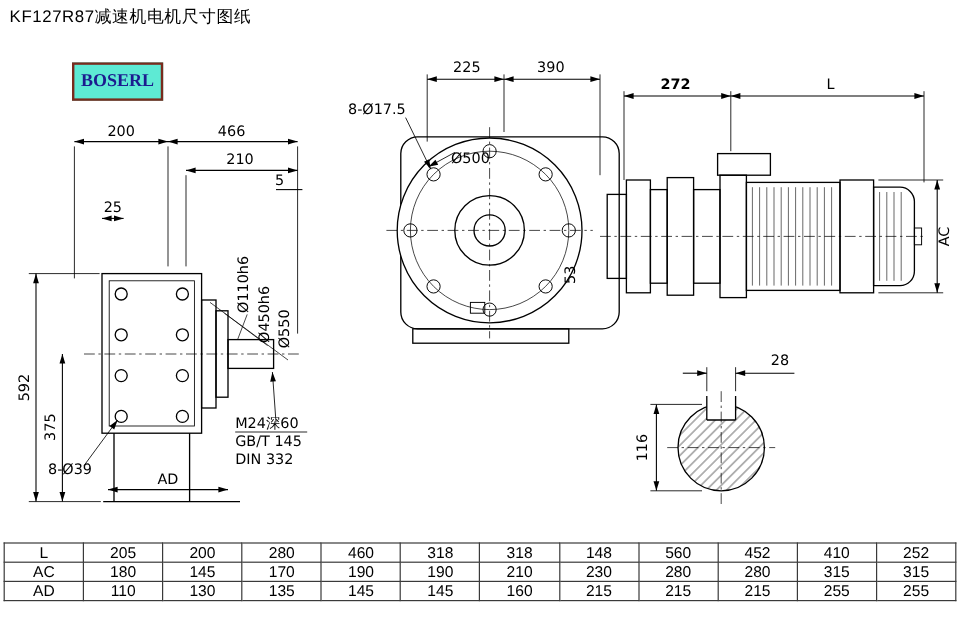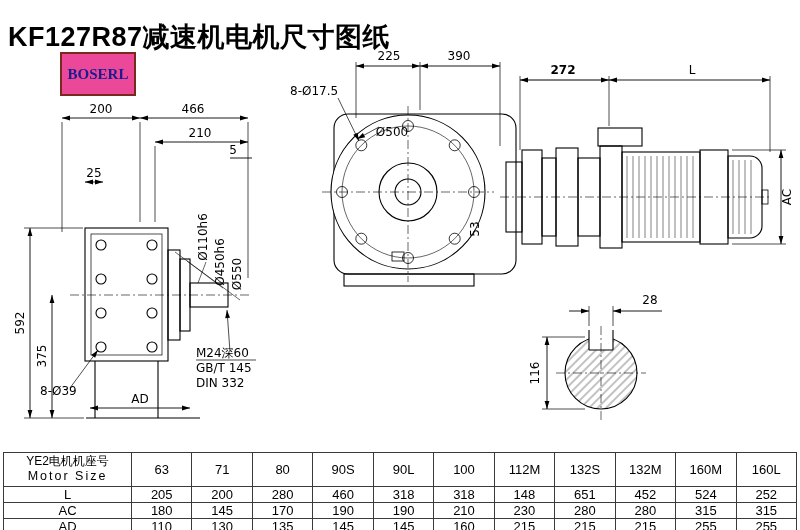--- a/index.html
+++ b/index.html
@@ -1,21 +1,21 @@
 <!DOCTYPE html>
 <html><head>
 <meta charset="utf-8">
 <style>
   *{margin:0;padding:0;box-sizing:border-box}
   html,body{width:800px;height:530px;background:#fff;overflow:hidden;
     font-family:"Liberation Sans",sans-serif;color:#000;position:relative}
-  .title{position:absolute;left:8px;top:19px;font-size:27px;font-weight:bold;letter-spacing:.5px}
-  .logo{position:absolute;left:60px;top:52px;width:76px;height:44px;border:2px solid #7a2a1d;
+  .title{position:absolute;left:8px;top:5px;font-size:14px;font-weight:normal;letter-spacing:.5px}
+  .logo{position:absolute;left:60px;top:52px;width:76px;height:32px;border:2px solid #7a2a1d;
     color:#1c1c8f;display:flex;align-items:center;justify-content:center;
-    font-family:"Liberation Serif",serif;font-weight:bold;font-size:15px;background:#ec4899}
+    font-family:"Liberation Serif",serif;font-weight:bold;font-size:15px;background:#5eead4}
   svg.drawing{position:absolute;left:0;top:0}
   svg text{font-family:"DejaVu Sans",sans-serif;font-size:12px;fill:#000;stroke:none}
   table.dim-table{position:absolute;left:3px;top:452px;width:794px;border-collapse:collapse;
     table-layout:fixed;font-size:13px}
   .dim-table td{border:1px solid #3a3a3a;text-align:center;vertical-align:middle;
     padding:0 1px;height:15px;overflow:hidden;white-space:nowrap}
   .dim-table tr.hdr td{height:34px}
   .dim-table td.label-cell{width:128px;font-size:12px;line-height:1.25}
   .label-cell .en{letter-spacing:2px;font-size:12.5px}
 </style>
@@ -169,49 +169,32 @@
   </g>
 
   <g text-anchor="middle">
     <text x="650" y="304" font-size="14">28</text>
     <text x="539" y="373" font-size="14" transform="rotate(-90 539 373)">116</text>
   </g>
 </svg>
 
 <table class="dim-table">
   <tbody>
-  <tr class="hdr">
-    <td class="label-cell">
-      <div>YE2电机机座号</div>
-      <div class="en">Motor Size</div>
-    </td>
-    <td>63</td>
-    <td>71</td>
-    <td>80</td>
-    <td>90S</td>
-    <td>90L</td>
-    <td>100</td>
-    <td>112M</td>
-    <td>132S</td>
-    <td>132M</td>
-    <td>160M</td>
-    <td>160L</td>
-  </tr>
   <tr>
     <td>L</td>
     <td>205</td>
     <td>200</td>
     <td>280</td>
     <td>460</td>
     <td>318</td>
     <td>318</td>
     <td>148</td>
-    <td>651</td>
+    <td>560</td>
     <td>452</td>
-    <td>524</td>
+    <td>410</td>
     <td>252</td>
   </tr>
   <tr>
     <td>AC</td>
     <td>180</td>
     <td>145</td>
     <td>170</td>
     <td>190</td>
     <td>190</td>
     <td>210</td>

